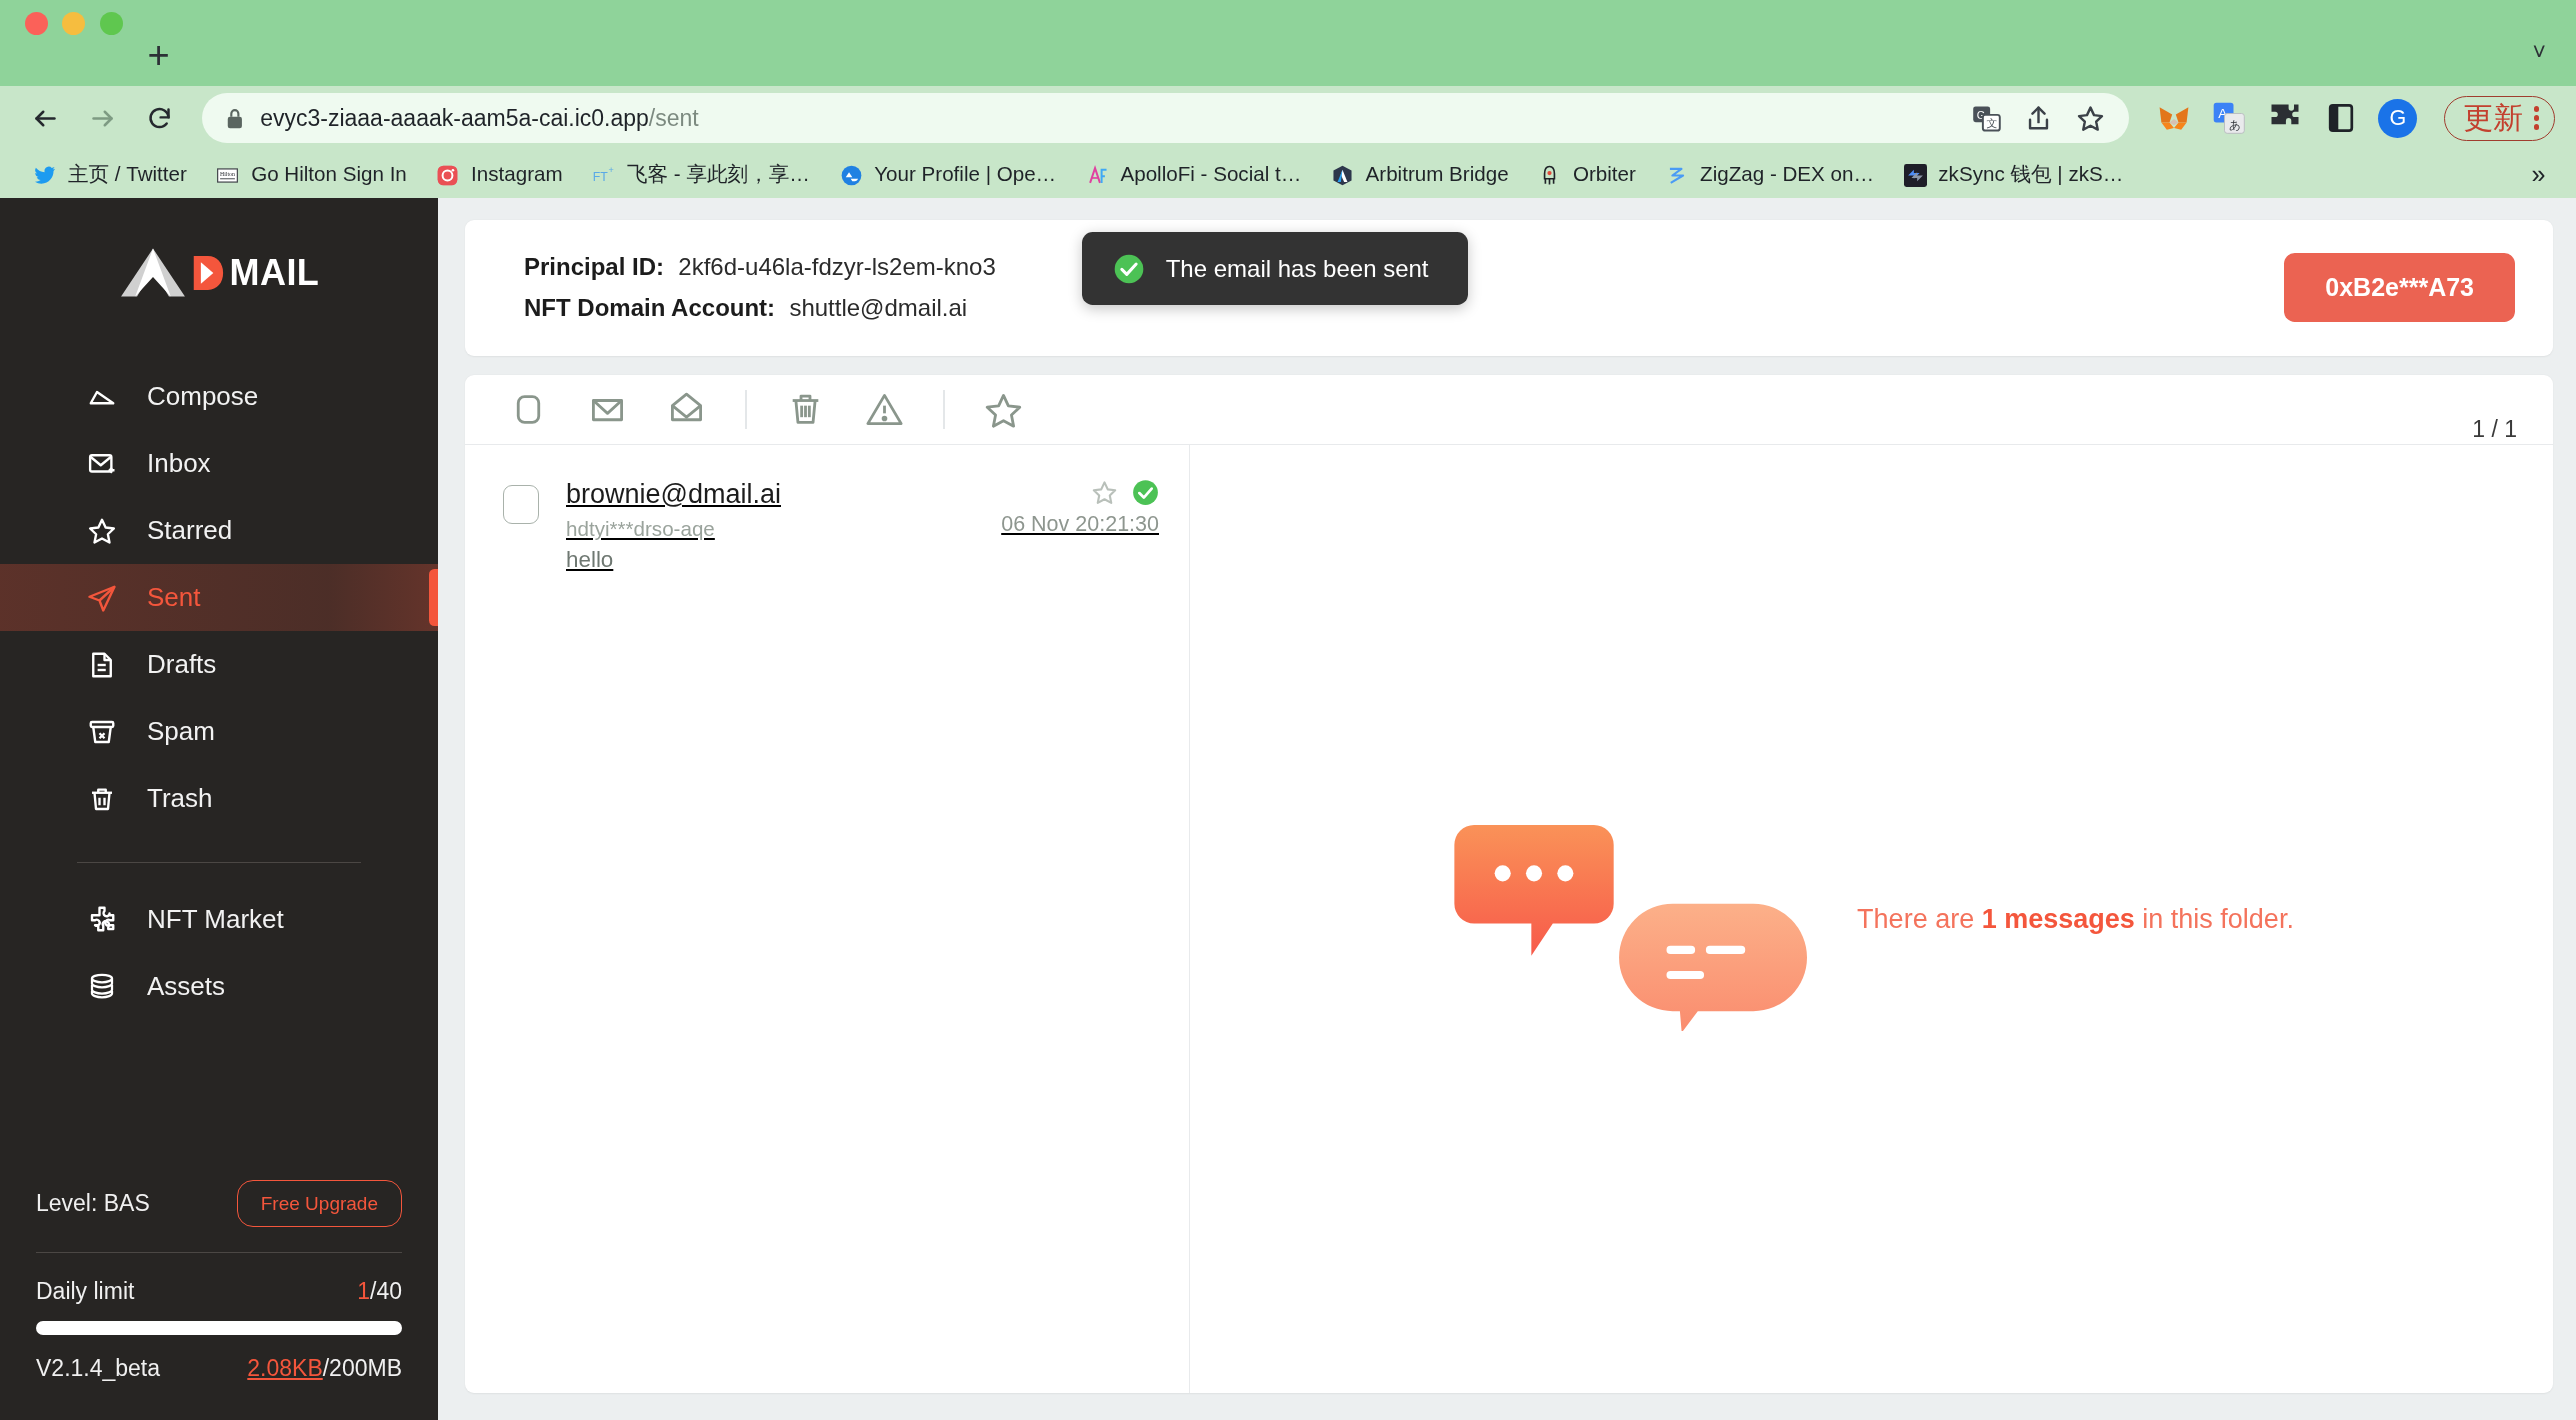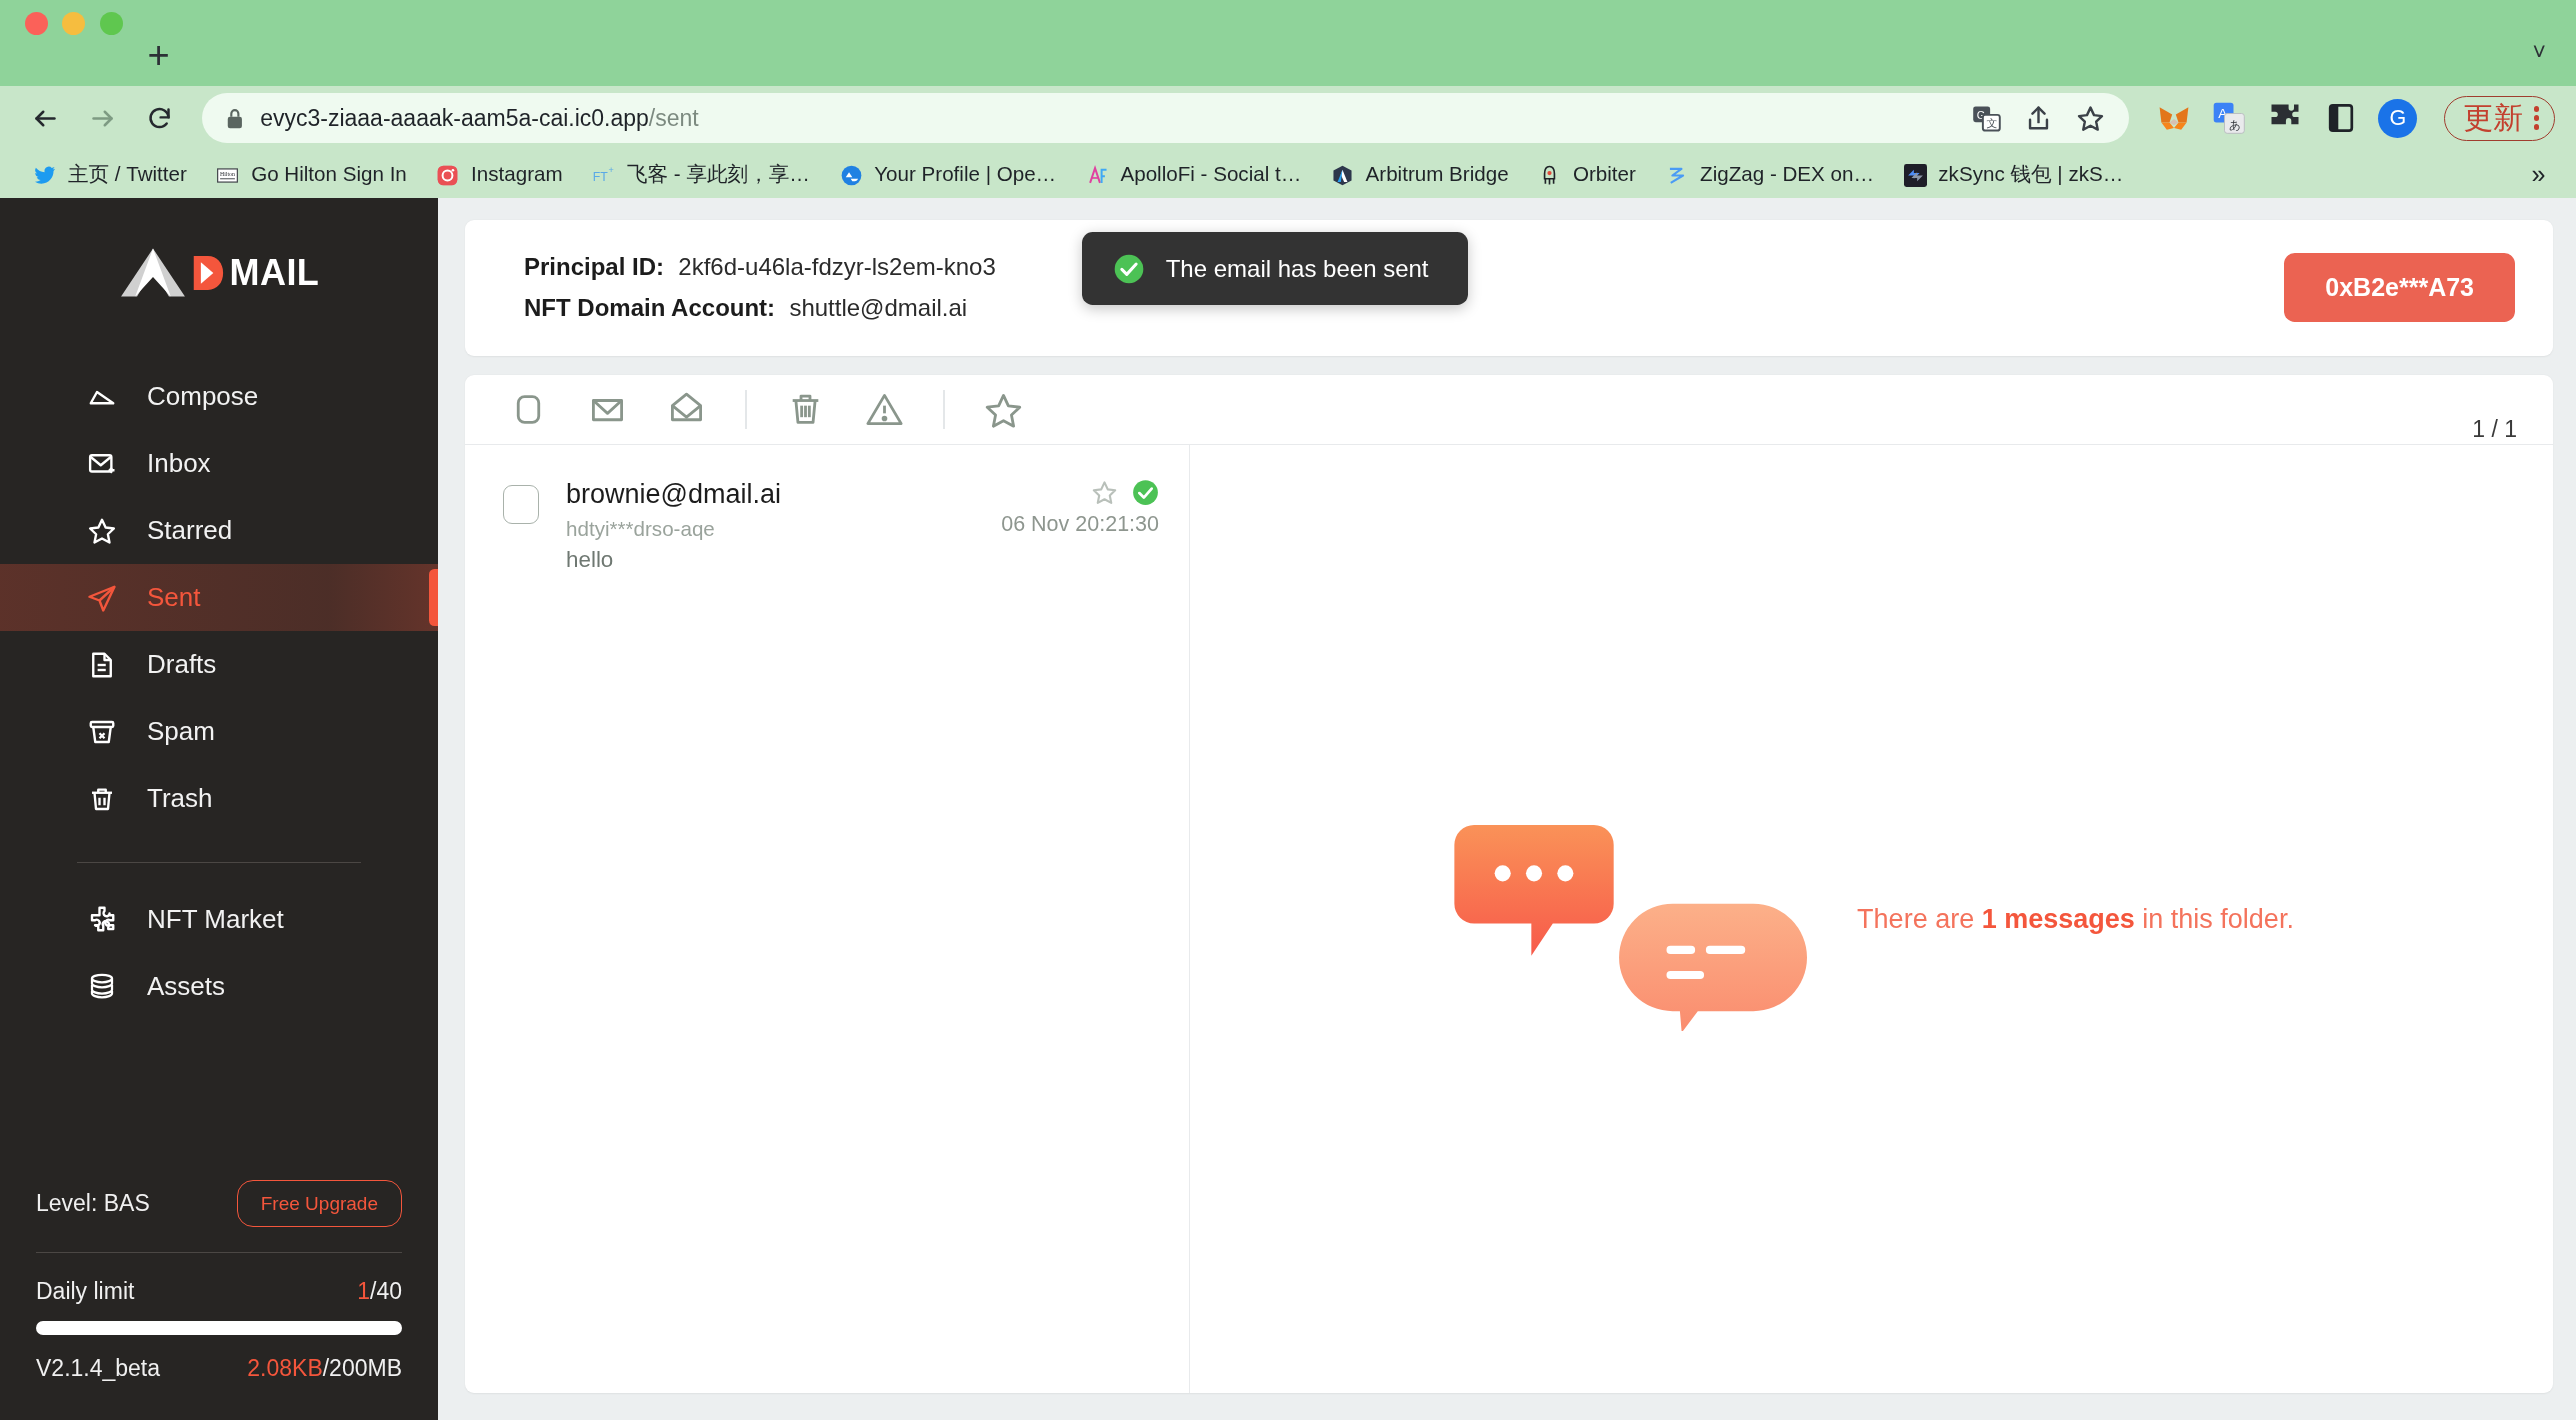--- a/index.html
+++ b/index.html
@@ -138,21 +138,21 @@
     border: 1.8px solid #f4563c; color: #f4563c; background: transparent;
     border-radius: 16px; font-size: 19px; padding: 11.6px 23px; cursor: pointer;
     font-family: "Liberation Sans", sans-serif;
   }
   .bot-sep { height: 0.9px; background: #4b4744; margin-bottom: 25px; }
   .limit-row { display: flex; align-items: center; justify-content: space-between; font-size: 23px; color: #f0f0f0; padding-bottom: 16px; }
   .limit-row .used { color: #f4563c; }
   .progress { height: 14.3px; border-radius: 7.2px; background: #ffffff; overflow: hidden; }
   .progress > i { display: block; height: 100%; background: #ffffff; }
   .ver-row { display: flex; align-items: center; justify-content: space-between; font-size: 23px; color: #f0f0f0; padding-top: 19.7px; }
-  .ver-row .used { color: #f4563c; }
+  .ver-row .used { color: #f4563c; text-decoration: underline; }
 
   
   .main { flex: 1; display: flex; flex-direction: column; padding: 21.5px 23px 27px 27px; min-width: 0; gap: 19.7px; }
 
   .acct-card {
     background: #fff; border-radius: 9px; height: 136px;
     display: flex; align-items: center; padding: 0 38px 0 59px;
     position: relative; box-shadow: 0 0.9px 1.8px rgba(0,0,0,0.06);
   }
   .acct-lines { display: flex; flex-direction: column; gap: 12.5px; }
@@ -183,21 +183,21 @@
   .tb-div { width: 1.8px; height: 39px; background: #e4e7e9; margin-right: 38px; }
   .pager { margin-left: auto; font-size: 23px; color: #3a3a3a; margin-top: 39px; }
 
   .mail-body { flex: 1; display: flex; min-height: 0; }
   .mail-list { width: 725px; flex: 0 0 725px; border-right: 0.9px solid #e8eaec; }
   .mail-row { display: flex; gap: 27px; padding: 34px 30px 27px 38px; cursor: pointer; }
   .row-check {
     width: 36px; height: 39px; border: 1.8px solid #a9b2ab; border-radius: 9px;
     flex: 0 0 36px; margin-top: 5.4px; cursor: pointer;
   }
-  .row-main { flex: 1; min-width: 0; }
+  .row-main { flex: 1; min-width: 0; text-decoration: underline; }
   .row-top { display: flex; align-items: flex-start; }
   .row-from { font-size: 27px; color: #1c1c1c; }
   .row-sub { font-size: 20.6px; color: #9aa39c; padding-top: 7.2px; }
   .row-snippet { font-size: 22.4px; color: #6f7872; padding-top: 5.4px; }
   .row-right { margin-left: auto; display: flex; flex-direction: column; align-items: flex-end; gap: 5.4px; padding-left: 16px; }
   .row-icons { display: flex; align-items: center; gap: 14.3px; }
   .star-ico { width: 27px; height: 27px; color: #b9c0ba; cursor: pointer; }
   .sent-ok { width: 27px; height: 27px; }
   .row-date { font-size: 21.5px; color: #8e968f; white-space: nowrap; }
 

